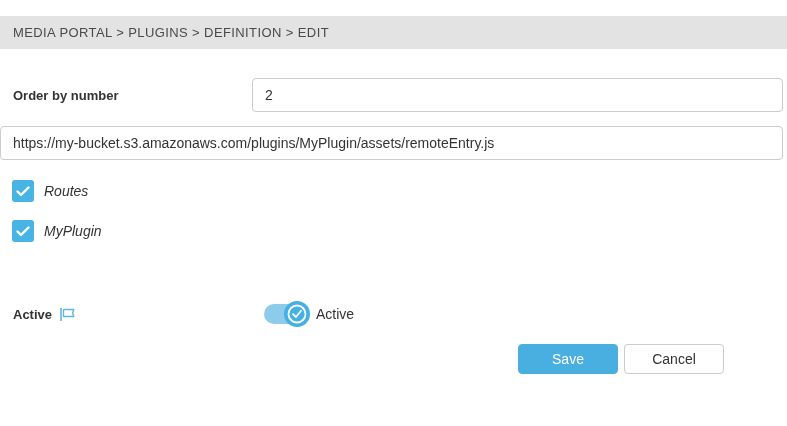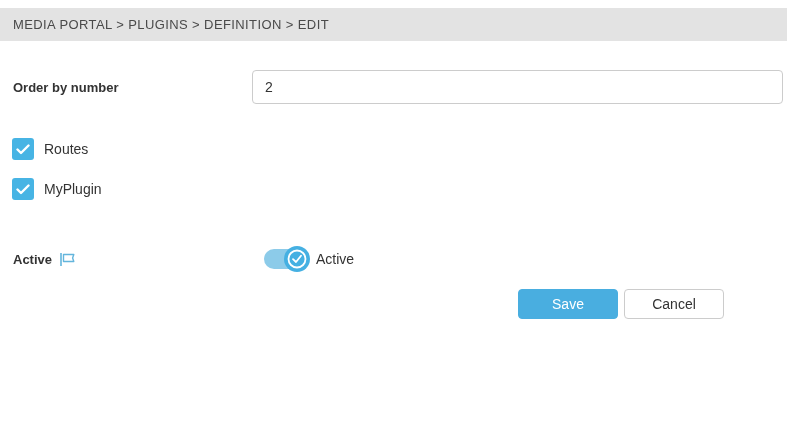--- a/index.html
+++ b/index.html
@@ -1,20 +1,20 @@
 <!DOCTYPE html>
 <html><head>
 <meta charset="utf-8">
 <style>
   * { box-sizing: border-box; margin: 0; padding: 0; }
   html, body { width: 787px; height: 426px; background: #ffffff;
     font-family: "Liberation Sans", sans-serif; overflow: hidden; }
 
   .breadcrumb-bar {
-    margin-top: 8px; height: 33px; background: #e3e3e3;
+    margin-top: 16px; height: 33px; background: #e3e3e3;
     display: flex; align-items: center; padding: 0 13px;
     font-size: 13px; letter-spacing: 0.4px; color: #4a4a4a;
   }
 
   .form { margin-top: 29px; }
   .row { display: flex; margin-bottom: 14px; }
   .row.center { align-items: center; }
   .label-cell {
     width: 252px; padding-left: 13px; flex-shrink: 0;
     font-size: 13px; font-weight: bold; color: #333;
@@ -25,30 +25,30 @@
 
   input.text-input {
     width: 100%; height: 34px; border: 1px solid #cccccc; border-radius: 4px;
     padding: 0 12px; font-size: 14px; color: #333;
     font-family: "Liberation Sans", sans-serif; background: #fff; outline: none;
   }
 
   .flag-icon { margin-left: 7px; display: inline-block; line-height: 0; }
 
   .options-col { flex: 1; padding-left: 12px; padding-top: 6px; }
-  .option-row { display: flex; align-items: center; margin-bottom: 18px; height: 22px; }
+  .option-row { display: flex; align-items: center; margin-bottom: 18px; height: 22px; font-style: italic; }
   .checkbox {
     width: 22px; height: 22px; border-radius: 3px; background: #47b4e4;
     display: flex; align-items: center; justify-content: center;
     cursor: pointer; flex-shrink: 0;
   }
   .checkbox svg { display: block; }
   .option-label { margin-left: 10px; font-size: 14px; color: #333; }
 
-  .active-row { display: flex; align-items: center; margin-top: 27px; height: 28px; }
+  .active-row { display: flex; align-items: center; margin-top: 40px; height: 28px; }
   .toggle-wrap { flex: 1; padding-left: 12px; display: flex; align-items: center; }
   .toggle {
     position: relative; width: 42px; height: 20px; border-radius: 10px;
     background: #8ccbe9; cursor: pointer; flex-shrink: 0;
   }
   .toggle-knob {
     position: absolute; right: -4px; top: -3px; width: 26px; height: 26px;
     border-radius: 50%; background: #45b0e2;
     display: flex; align-items: center; justify-content: center;
   }
@@ -77,20 +77,23 @@
 
   <div class="row center">
     <div class="label-cell">Order by number</div>
     <div class="field-cell">
       <input class="text-input" type="text" value="2" style="">
     </div>
   </div>
 
 
   <div class="row center">
+    <div class="field-cell">
+      <input class="text-input" type="text" value="https://my-bucket.s3.amazonaws.com/plugins/MyPlugin/assets/remoteEntry.js" style="">
+    </div>
   </div>
 
   <div class="row" style="margin-bottom:0;">
     <div class="options-col">
 
       <div class="option-row">
         <span class="checkbox">
           <svg width="14" height="11" viewBox="0 0 14 11">
             <polyline points="1.5,5.5 5,9 12.5,1.5" fill="none" stroke="#ffffff" stroke-width="2.4" stroke-linecap="round" stroke-linejoin="round"></polyline>
           </svg>

